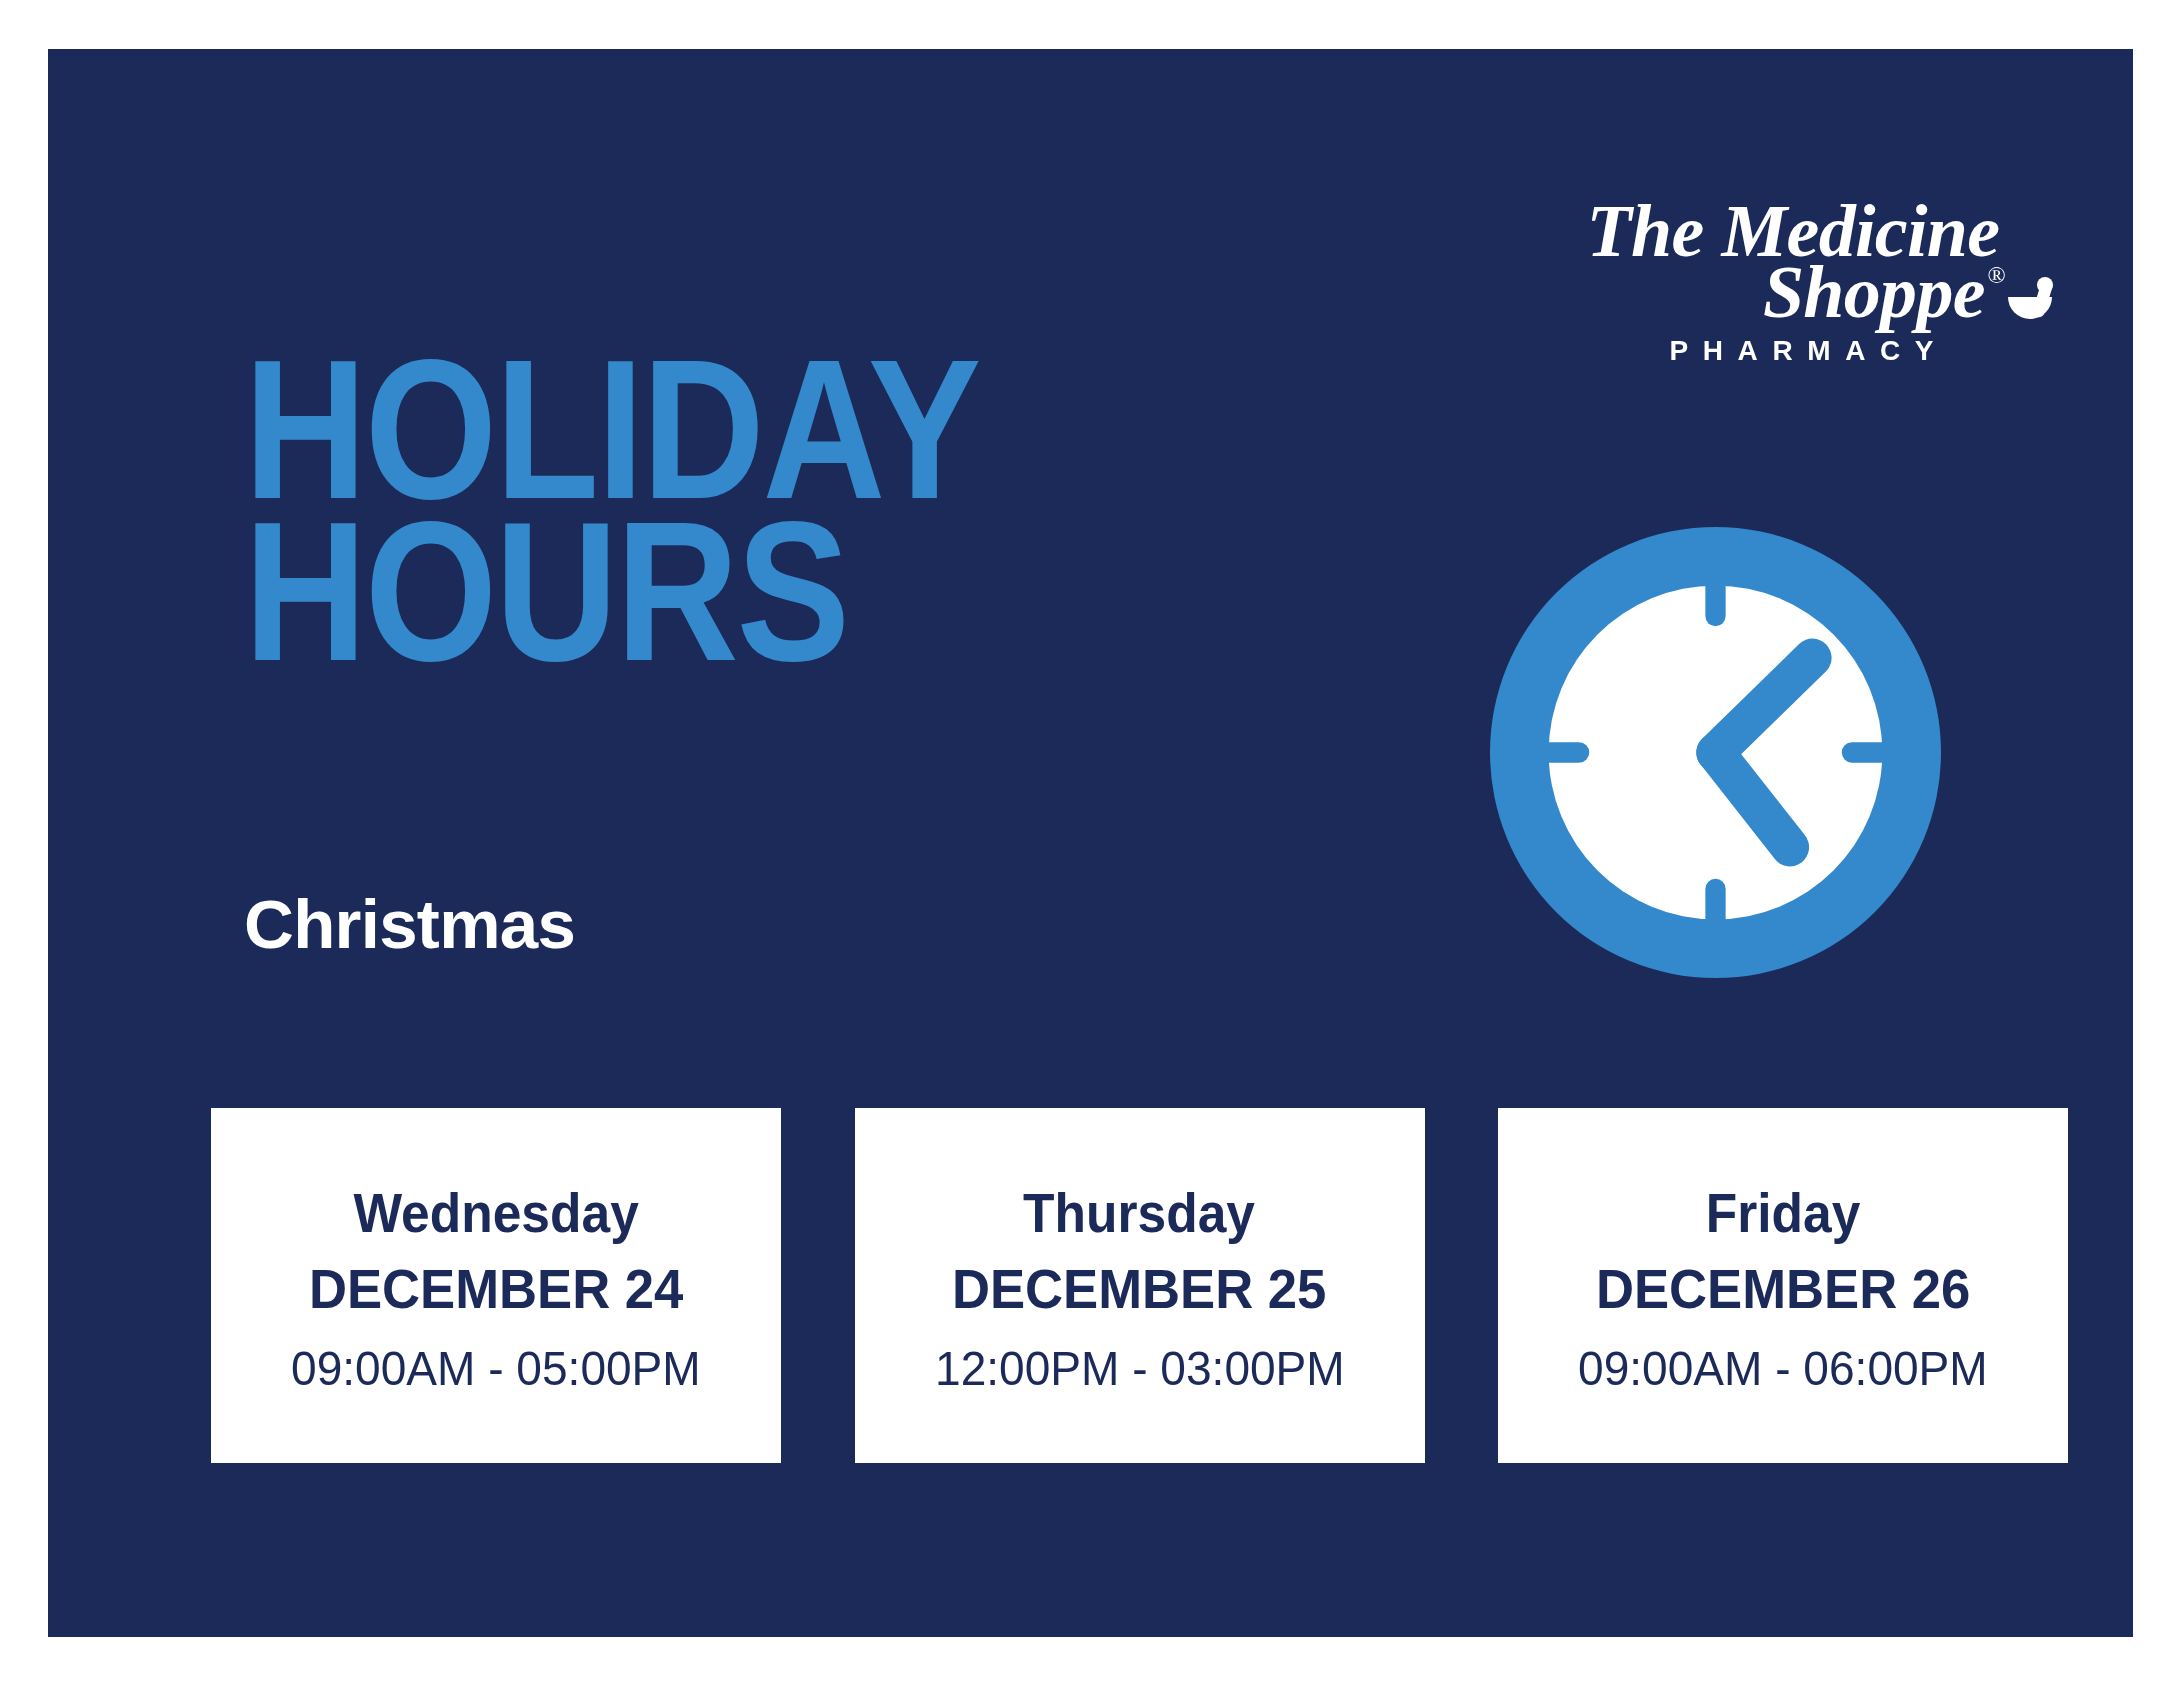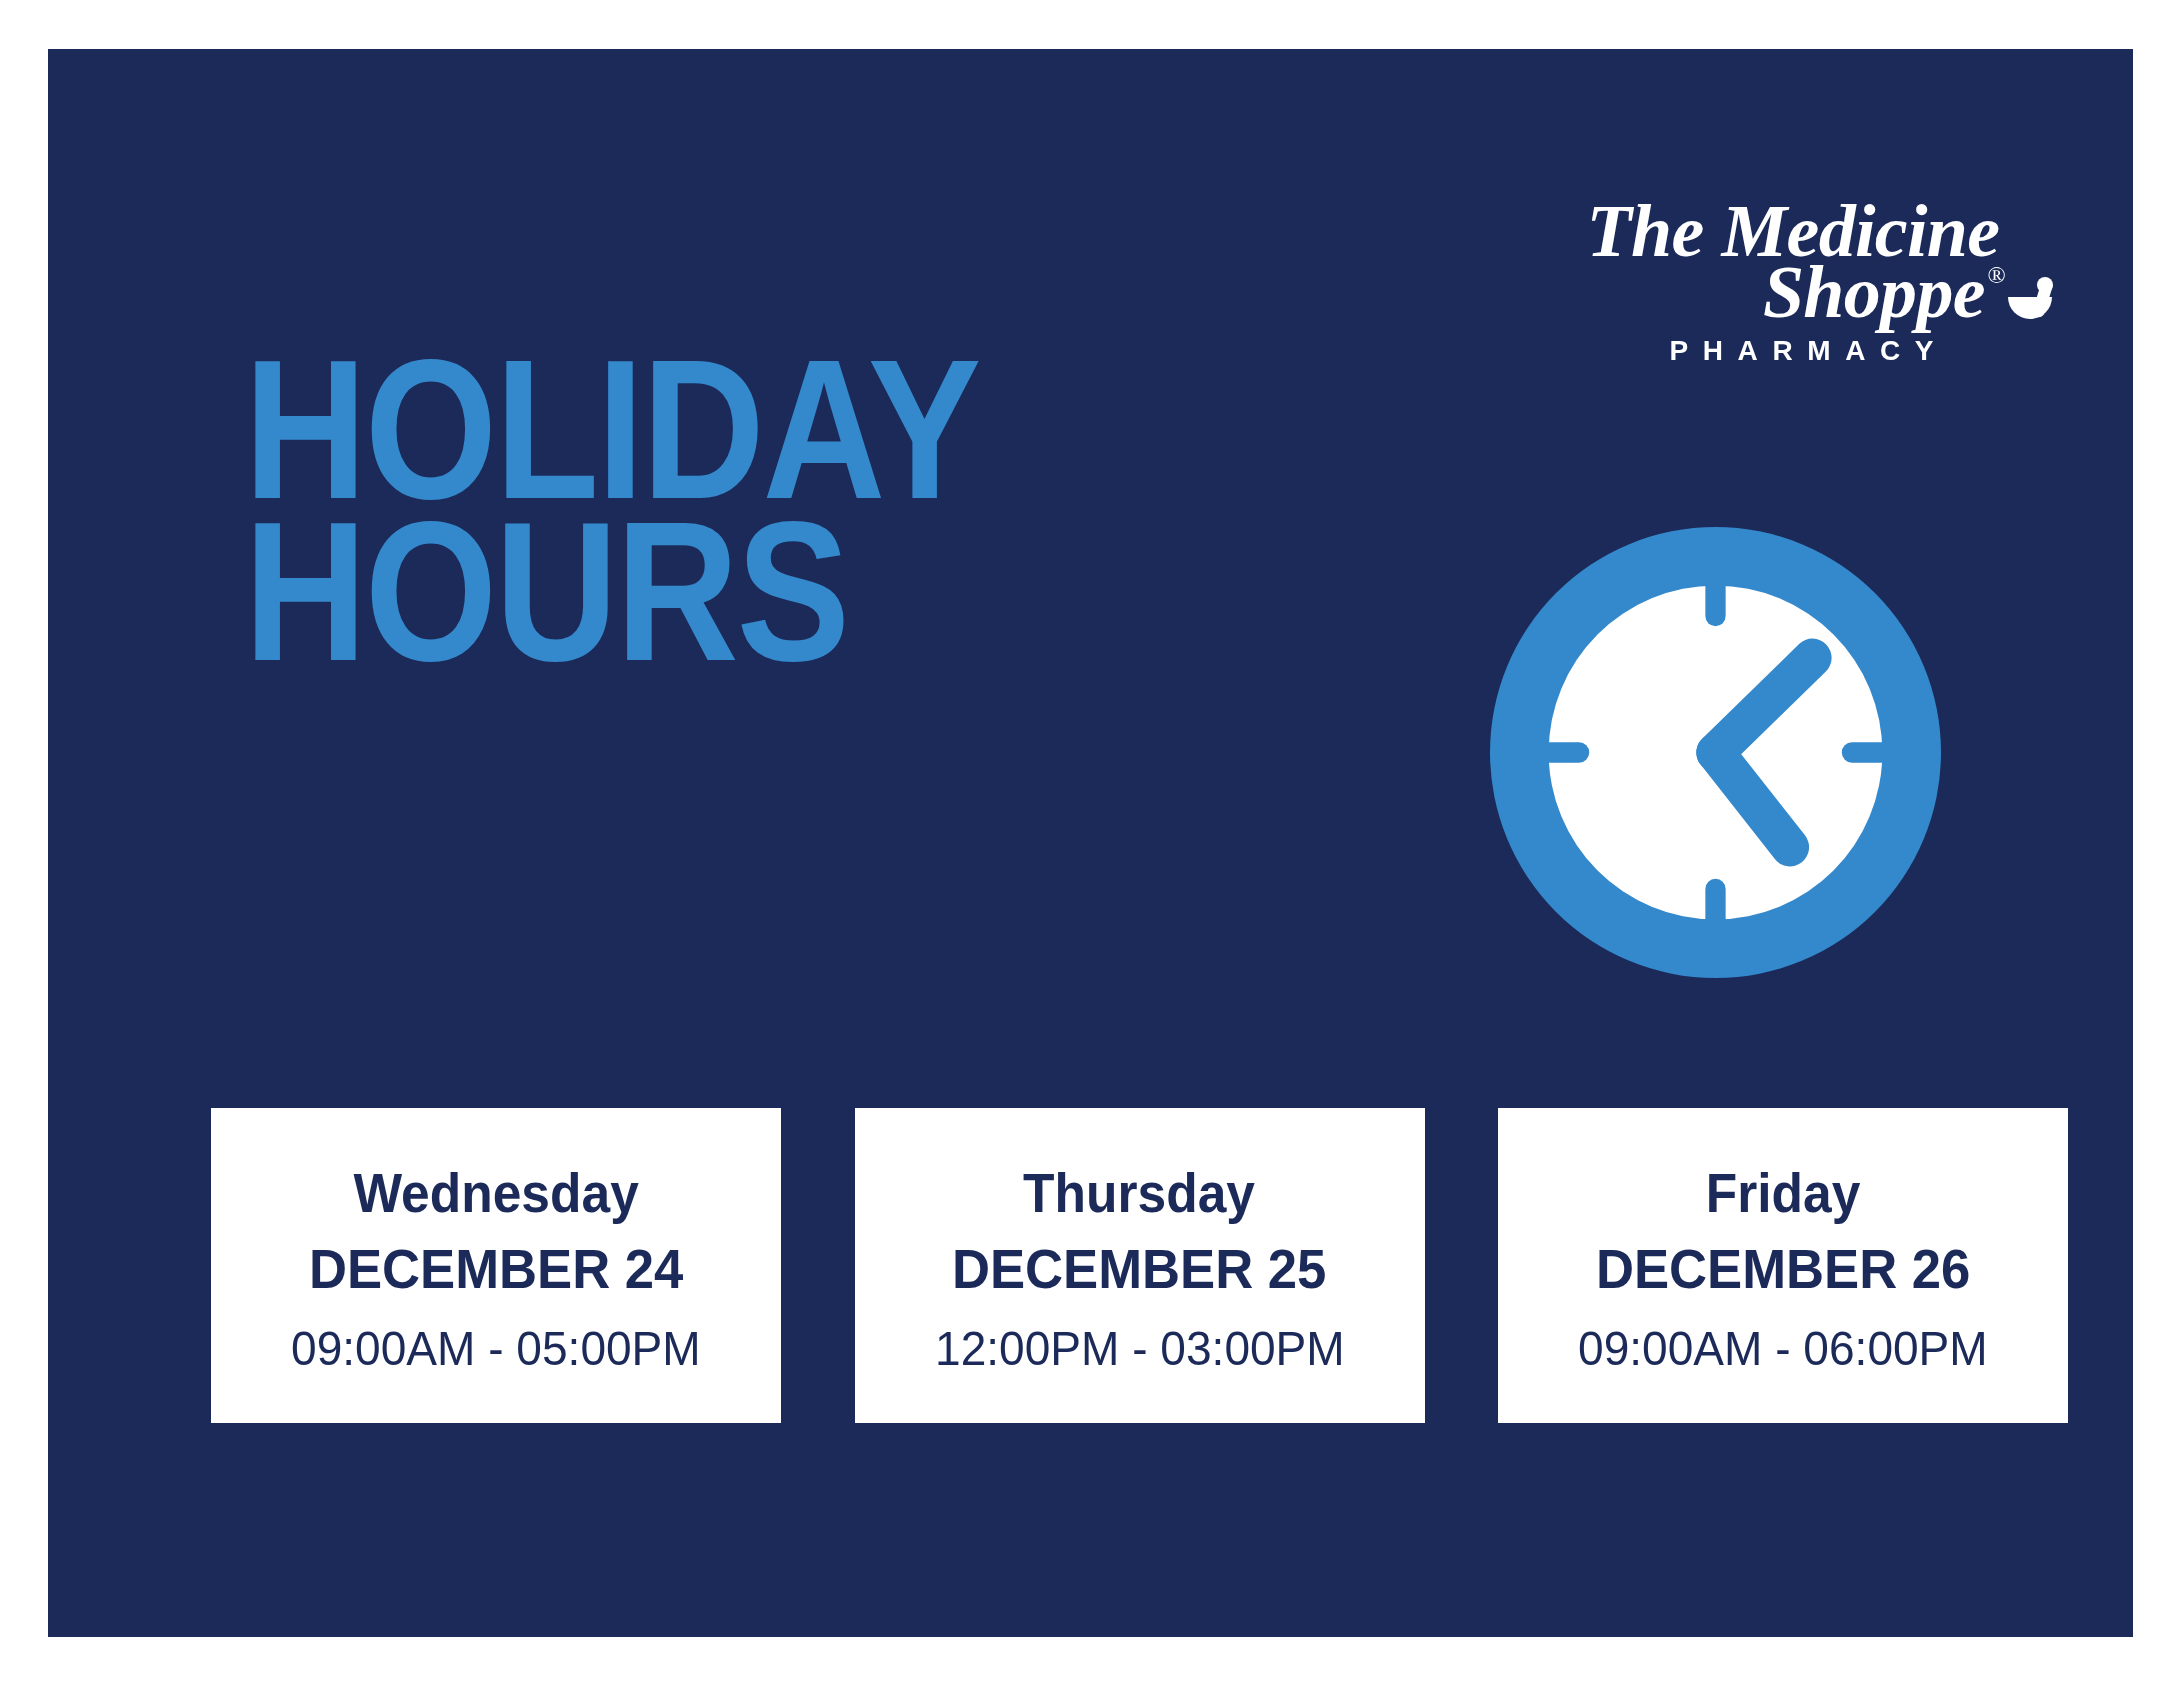--- a/index.html
+++ b/index.html
@@ -149,21 +149,21 @@
     position: absolute;
     left: 163px;
     top: 1059px;
     width: 1857px;
     height: 355px;
     display: flex;
     justify-content: space-between;
   }
   .card {
     width: 570px;
-    height: 315px;
+    height: 355px;
     background: #ffffff;
     box-sizing: border-box;
     display: flex;
     flex-direction: column;
     align-items: center;
     justify-content: center;
     padding-top: 6.6px;
   }
   .card-day {
     color: #1b2a58;
@@ -213,20 +213,21 @@
       </div>
     </div>
     <div class="brand-pharmacy">PHARMACY</div>
   </div>
 
   <div class="headline">
     <span class="headline-line">HOLIDAY</span>
     <span class="headline-line">HOURS</span>
   </div>
 
+  <div class="subtitle">Christmas</div>
 
   <svg class="clock" viewBox="0 0 200 200">
     <circle cx="100" cy="100" r="100" fill="#3488cc"></circle>
     <circle cx="100" cy="100" r="74" fill="#ffffff"></circle>
     <rect x="95.5" y="22" width="9" height="22" rx="4.5" fill="#3488cc"></rect>
     <rect x="95.5" y="156" width="9" height="22" rx="4.5" fill="#3488cc"></rect>
     <rect x="22" y="95.5" width="22" height="9" rx="4.5" fill="#3488cc"></rect>
     <rect x="156" y="95.5" width="22" height="9" rx="4.5" fill="#3488cc"></rect>
     <line x1="100" y1="100" x2="143" y2="58" stroke="#3488cc" stroke-width="17" stroke-linecap="round"></line>
     <line x1="100" y1="100" x2="133" y2="142" stroke="#3488cc" stroke-width="17" stroke-linecap="round"></line>

